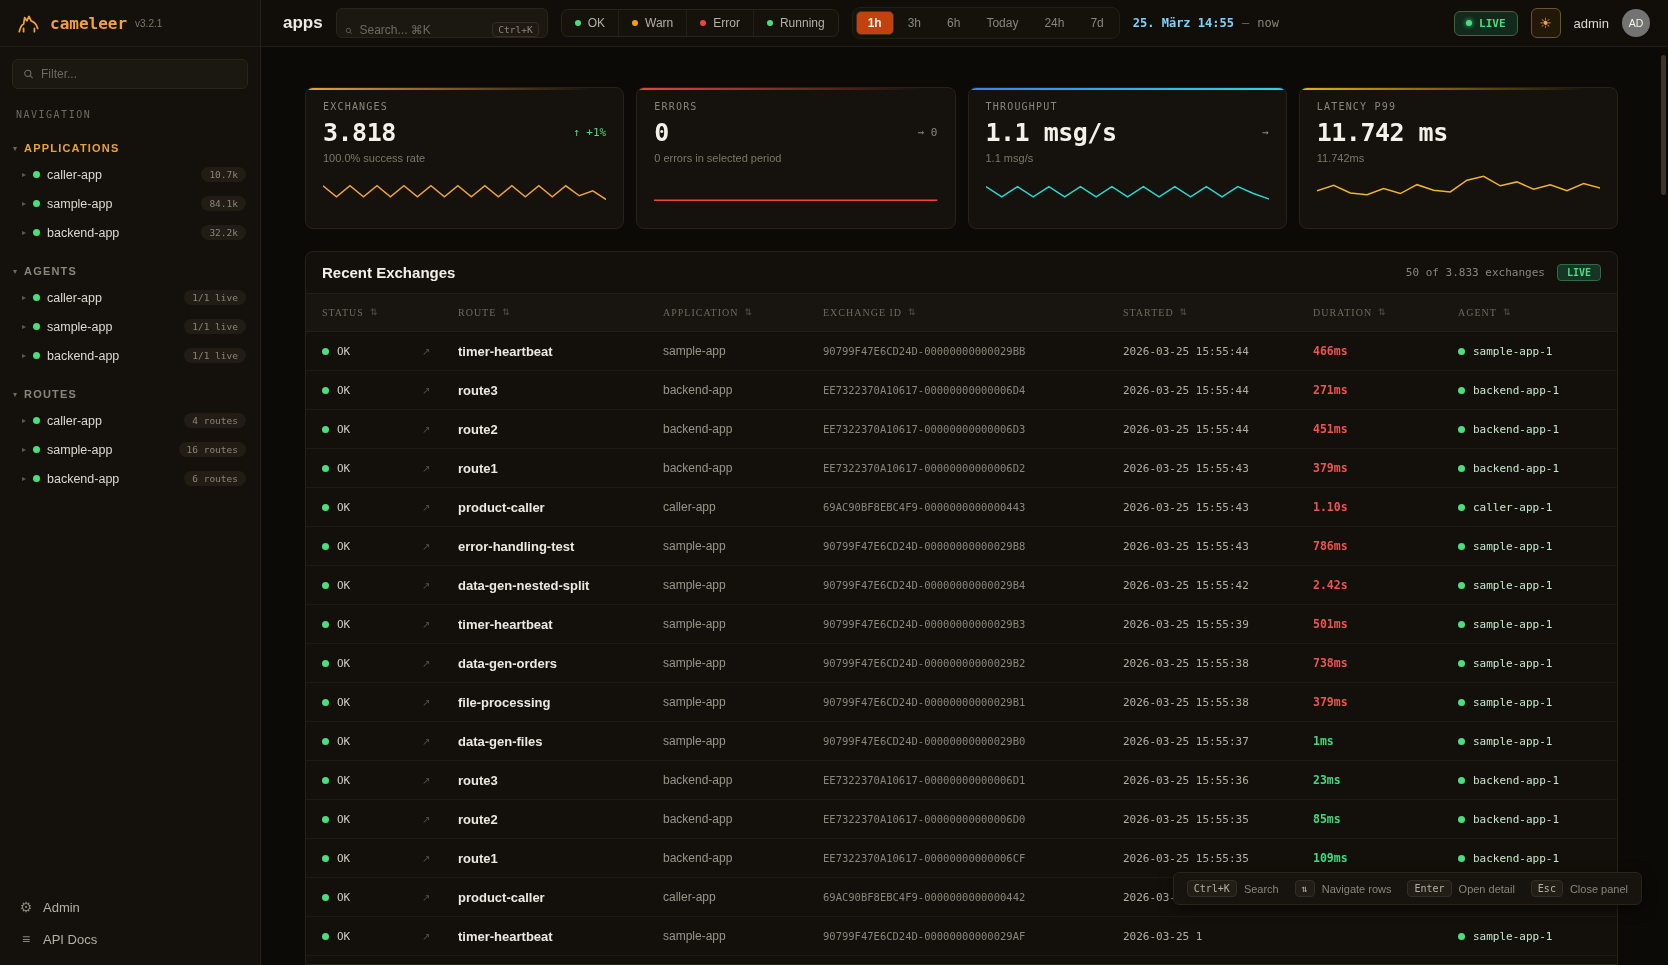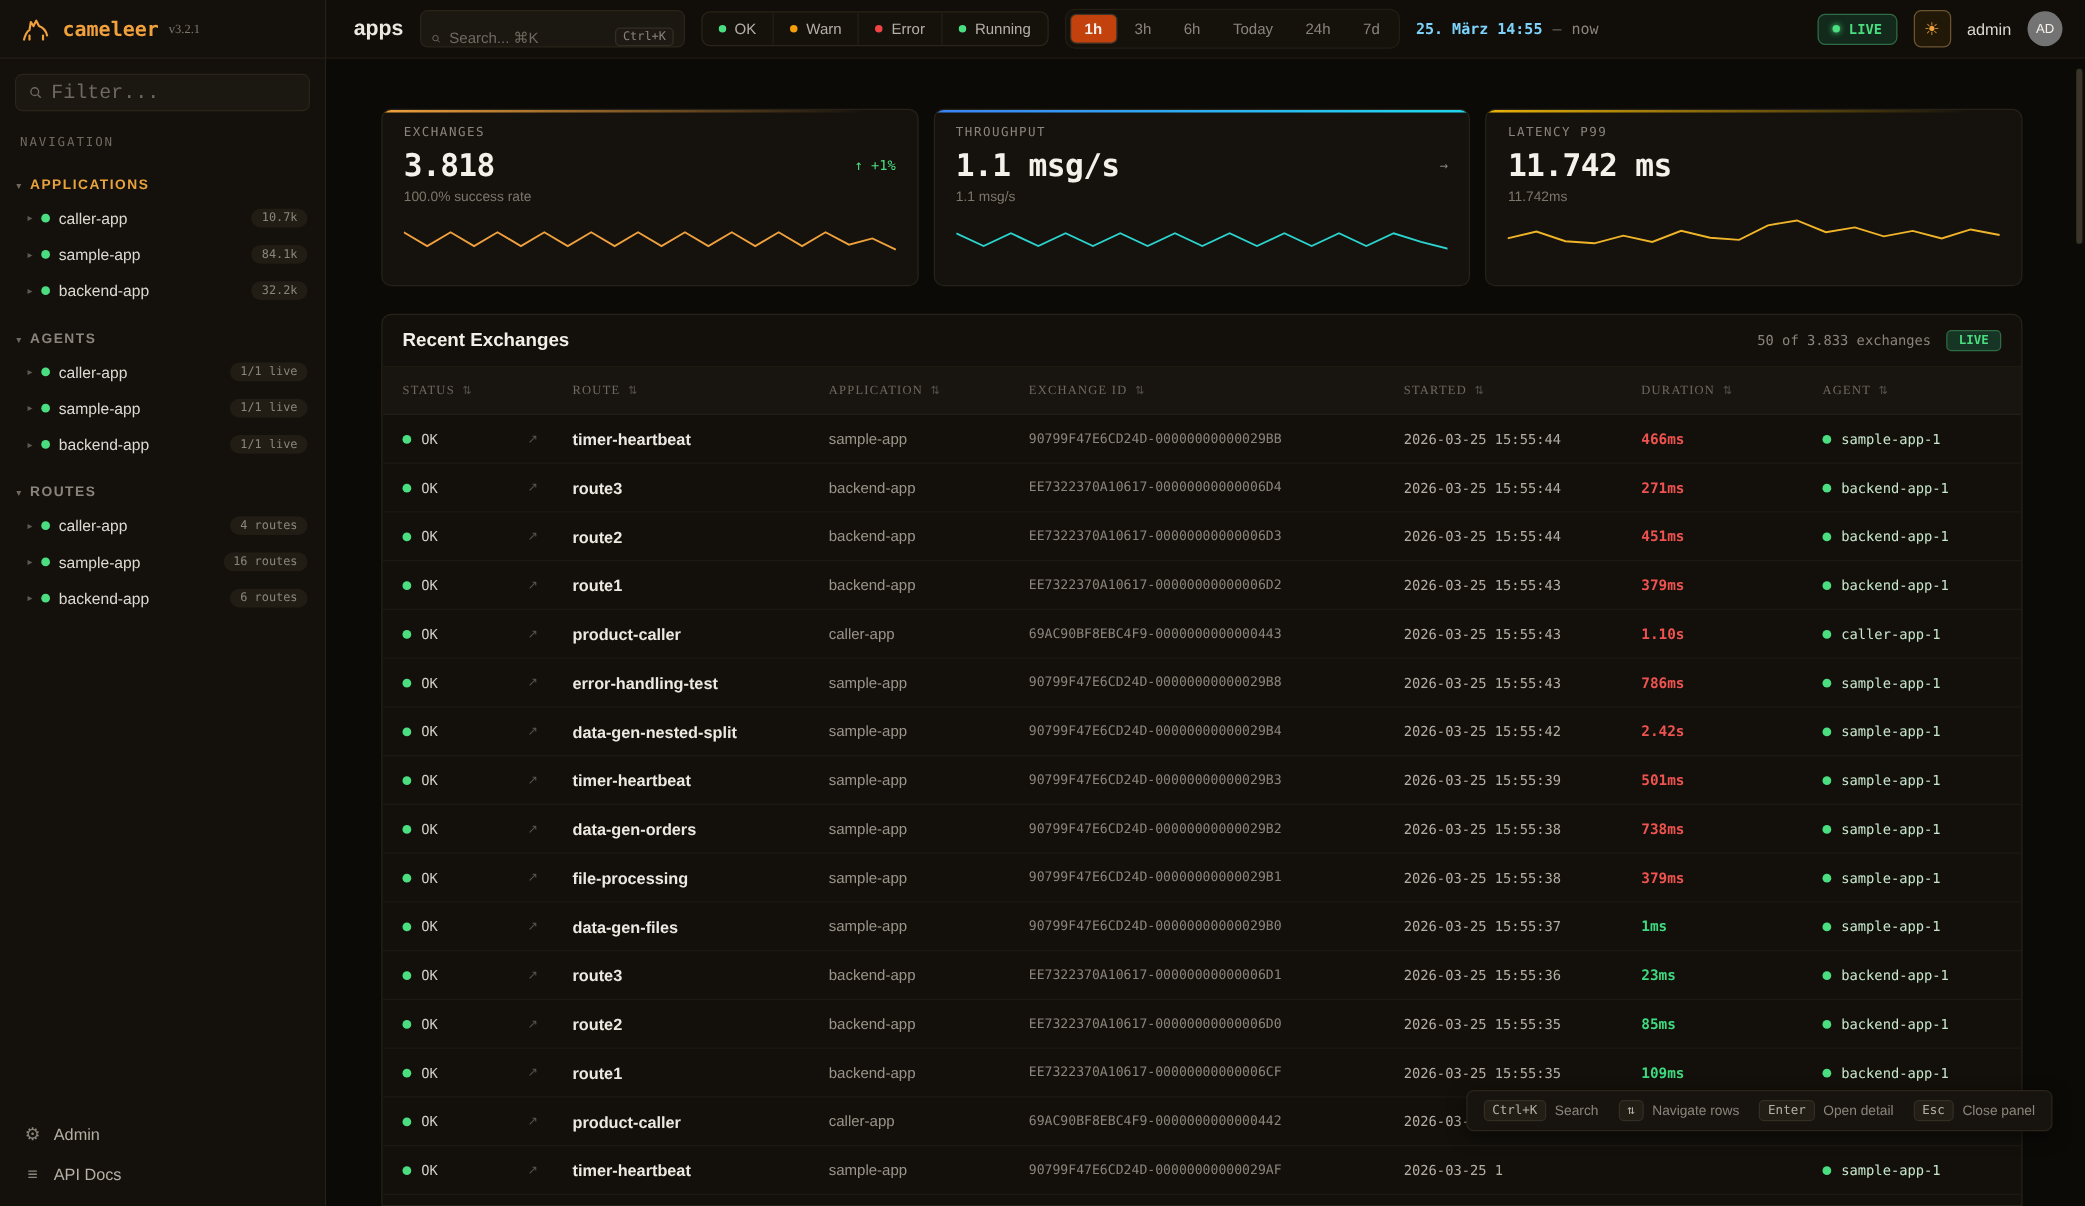--- a/index.html
+++ b/index.html
@@ -5,25 +5,25 @@
   *{box-sizing:border-box;margin:0;padding:0}
   html,body{width:1668px;height:965px;overflow:hidden;background:#0b0906;color:#d8d5ce;
     font-family:"Liberation Sans",sans-serif;font-size:13px}
   .mono{font-family:"DejaVu Sans Mono",monospace}
   #app{display:flex;width:100%;height:100%}
 
   
   aside{width:261px;flex-shrink:0;background:#14110c;border-right:1px solid #262119;position:relative}
   .logo-row{height:47px;display:flex;align-items:center;gap:8px;padding:0 16px;border-bottom:1px solid #221d15}
   .brand{font-family:"DejaVu Sans Mono",monospace;font-weight:bold;font-size:16px;color:#f0a13d}
-  .version{font-family:Liberation Serif, serif;font-size:10px;color:#7d776b}
+  .version{font-family:Liberation Sans, sans-serif;font-size:10px;color:#7d776b}
   .filter-box{margin:12px 12px 4px;height:30px;background:#1b1711;border:1px solid #2a2419;border-radius:6px;
     display:flex;align-items:center;gap:7px;padding:0 10px}
   .filter-box input{background:transparent;border:none;outline:none;color:#c8c5bd;width:100%;
-    font-family:Liberation Mono, monospace;font-size:16px}
+    font-family:Liberation Sans, sans-serif;font-size:12px}
   .filter-box input::placeholder{color:#6f6a5f}
   .nav-label{padding:16px 16px 4px;font-family:"DejaVu Sans Mono",monospace;font-size:10px;
     letter-spacing:1.5px;color:#6f6a5f}
   .section{margin-top:14px}
   .section-head{display:flex;align-items:center;gap:7px;padding:4px 16px 6px 13px;cursor:pointer}
   .section-head .caret{font-size:8px;color:#6f6a5f}
   .section-label{font-size:11px;font-weight:bold;letter-spacing:1.2px;color:#8a857c}
   .side-item{height:29px;display:flex;align-items:center;gap:7px;padding:0 14px 0 22px;cursor:pointer}
   .side-item .caret{font-size:8px;color:#5f5a50}
   .dot{width:7px;height:7px;border-radius:50%;background:#4ade80;flex-shrink:0}
@@ -324,20 +324,32 @@
       <span class="stat-value">3.818</span>
       <span class="stat-delta up">↑ +1%</span>
     </div>
     <div class="stat-sub">100.0% success rate</div>
     <svg class="spark" viewBox="0 0 100 26" preserveAspectRatio="none">
               <polyline points="0.00,11.08 4.76,20.68 9.52,11.08 14.29,20.68 19.05,11.08 23.81,20.68 28.57,11.08 33.33,20.68 38.10,11.08 42.86,20.68 47.62,11.08 52.38,20.68 57.14,11.08 61.90,20.68 66.67,11.08 71.43,20.68 76.19,11.08 80.95,20.68 85.71,11.08 90.48,19.72 95.24,15.40 100.00,23.08" fill="none" stroke="#f0a13d" stroke-width="1.5" vector-effect="non-scaling-stroke"></polyline>
             </svg>
   </div>
 
 
+  <div class="stat-card">
+    <div class="stat-top" style="background: linear-gradient(90deg, rgb(239, 68, 68), rgba(0, 0, 0, 0) 90%);"></div>
+    <div class="stat-label mono">ERRORS</div>
+    <div class="stat-row">
+      <span class="stat-value">0</span>
+      <span class="stat-delta neutral">→ 0</span>
+    </div>
+    <div class="stat-sub">0 errors in selected period</div>
+    <svg class="spark" viewBox="0 0 100 26" preserveAspectRatio="none">
+              <polyline points="0.00,23.56 100.00,23.56" fill="none" stroke="#ef4444" stroke-width="1.5" vector-effect="non-scaling-stroke"></polyline>
+            </svg>
+  </div>
 
   <div class="stat-card">
     <div class="stat-top" style="background: linear-gradient(90deg, rgb(59, 130, 246), rgb(34, 211, 238) 90%);"></div>
     <div class="stat-label mono">THROUGHPUT</div>
     <div class="stat-row">
       <span class="stat-value">1.1 msg/s</span>
       <span class="stat-delta neutral">→</span>
     </div>
     <div class="stat-sub">1.1 msg/s</div>
     <svg class="spark" viewBox="0 0 100 26" preserveAspectRatio="none">

